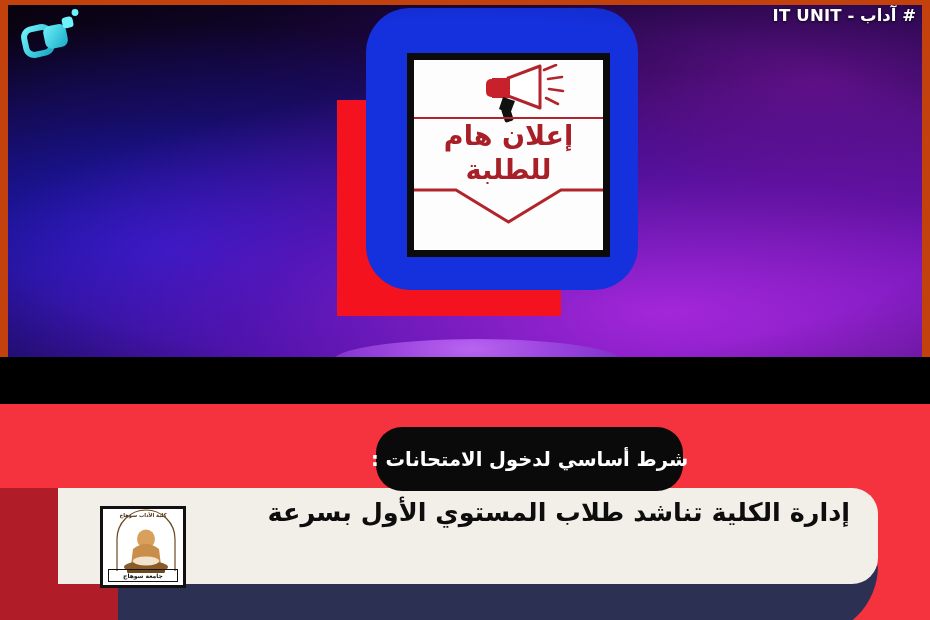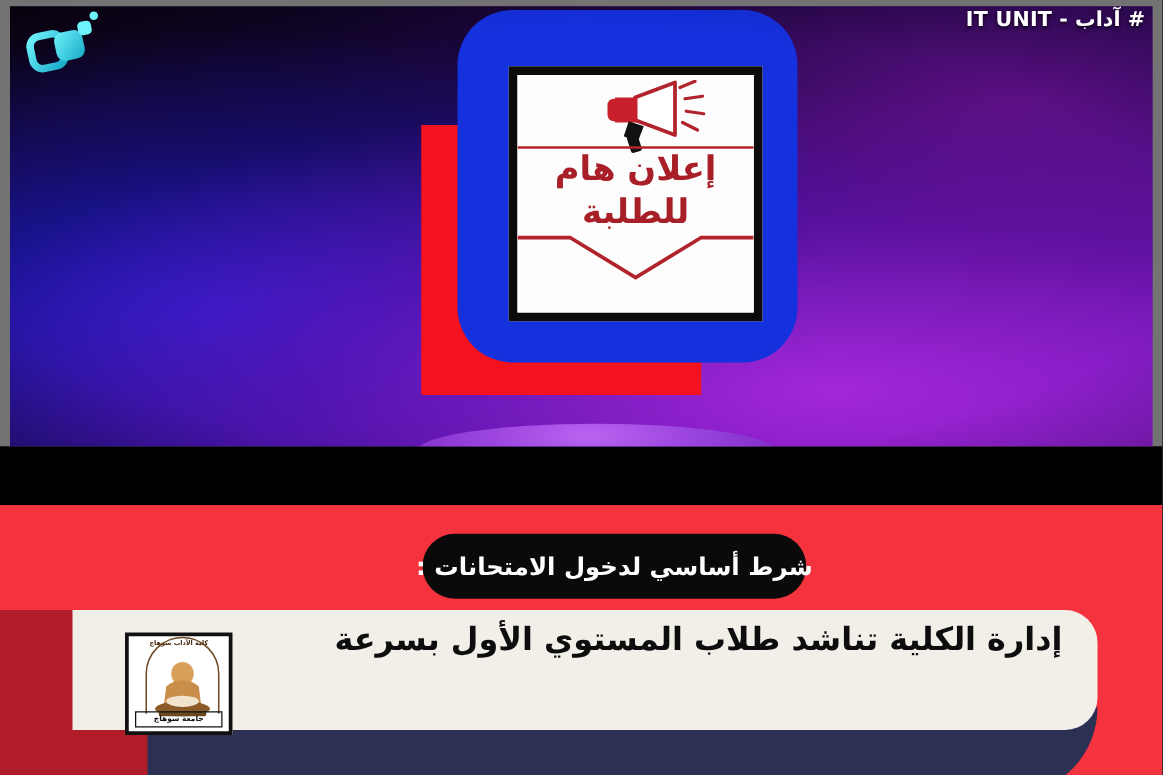--- a/index.html
+++ b/index.html
@@ -9,21 +9,21 @@
     position:relative;
     width:930px;height:620px;
     overflow:hidden;
     font-family:"DejaVu Sans","Liberation Sans",sans-serif;
     background:#000;
   }
 
   
   .scene{
     position:absolute;left:0;top:0;width:930px;height:357px;
-    overflow:hidden;background:#737373;
+    overflow:hidden;background:#c2410c;
   }
   .scene-inner{
     position:absolute;left:8px;top:5px;width:914px;height:394px;
     overflow:hidden;
     background:
       radial-gradient(120% 90% at 72% 78%, rgba(168,40,220,.95) 0%, rgba(120,20,190,.55) 38%, rgba(40,10,90,0) 68%),
       radial-gradient(95% 80% at 18% 62%, rgba(30,30,210,.92) 0%, rgba(24,20,150,.5) 42%, rgba(12,8,60,0) 72%),
       radial-gradient(85% 70% at 88% 20%, rgba(110,18,140,.75) 0%, rgba(50,8,80,.35) 45%, rgba(10,2,25,0) 75%),
       linear-gradient(160deg,#0a0312 0%,#15053a 28%,#2b0a73 55%,#6b19b4 85%,#8a24cf 100%);
   }
@@ -118,21 +118,21 @@
   }
   .panel-txt{
     position:absolute;right:28px;top:6px;width:660px;
     direction:rtl;text-align:right;
     color:#0d0d0d;font-weight:bold;font-size:25.5px;line-height:1.42;
     font-family:"DejaVu Sans","Liberation Sans",sans-serif;
   }
 
   
   .pill{
-    position:absolute;left:338px;top:427px;width:307px;height:52px;
+    position:absolute;left:376px;top:427px;width:307px;height:64px;
     background:#0a0a0a;border-radius:26px;
     display:flex;align-items:center;justify-content:center;z-index:7;
   }
   .pill span{
     color:#fff;direction:rtl;font-weight:bold;font-size:19.5px;
     font-family:"DejaVu Sans","Liberation Sans",sans-serif;
     white-space:nowrap;
   }
 
   

